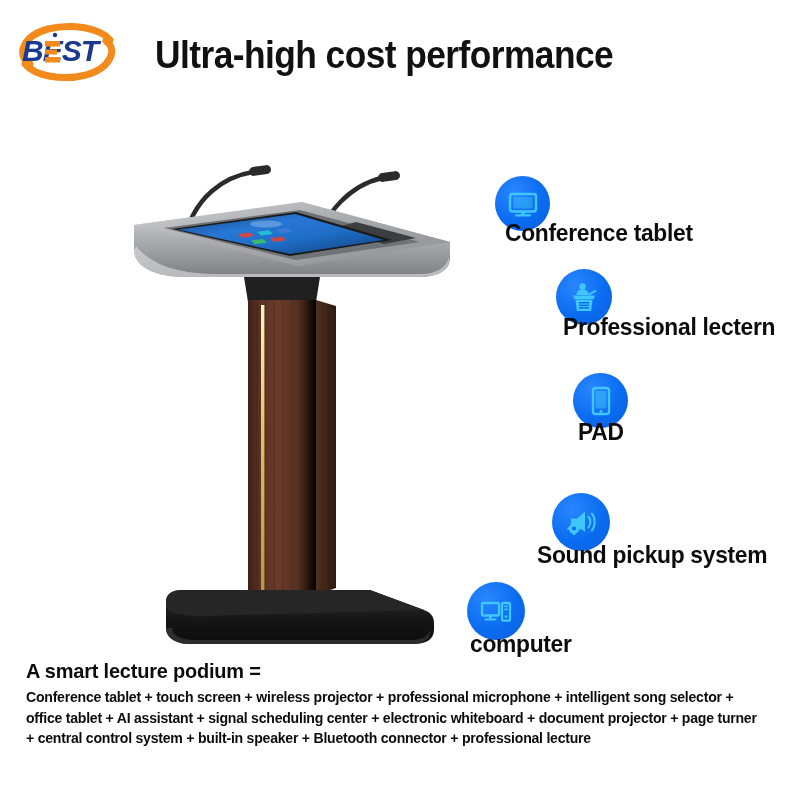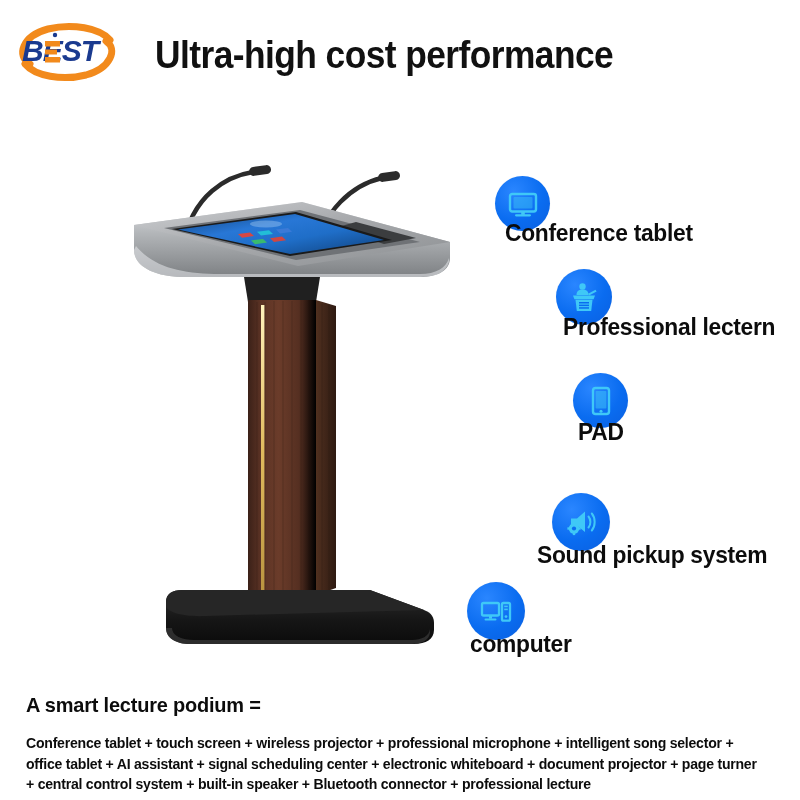--- a/index.html
+++ b/index.html
@@ -89,21 +89,21 @@
 
   #fi-3 .feature-icon { left: 112px; top: 323px; width: 58px; height: 58px; }
   #fi-3 .feature-label{ left: 97px;  top: 371px; }
 
   #fi-4 .feature-icon { left: 27px;  top: 412px; width: 58px; height: 58px; }
   #fi-4 .feature-label{ left: 30px;  top: 460px; }
 
   
   #summary-block {
     position: absolute;
-    left: 26px; top: 692px;
+    left: 26px; top: 658px;
     width: 760px;
   }
   #summary-heading {
     font-size: 21px;
     font-weight: bold;
     color: #0c0c0c;
     line-height: 25px;
     letter-spacing: -0.2px;
     transform: scaleX(0.95);
     transform-origin: left center;
@@ -111,21 +111,21 @@
   .summary-line {
     font-size: 14.6px;
     font-weight: bold;
     color: #0c0c0c;
     line-height: 20.5px;
     letter-spacing: -0.25px;
     white-space: nowrap;
     transform: scaleX(0.965);
     transform-origin: left center;
   }
-  #summary-lines { margin-top: 16px; }
+  #summary-lines { margin-top: 4px; }
 </style>
 </head>
 <body>
 
 <div id="header">
 
   <div id="brand-logo">
     <svg viewBox="0 0 108 72" width="108" height="72">
 
       <path d="M16 48 C 2 40, 8 20, 34 13 C 58 7, 86 12, 96 24" fill="none" stroke="#f28a1c" stroke-width="7" stroke-linecap="round"></path>

